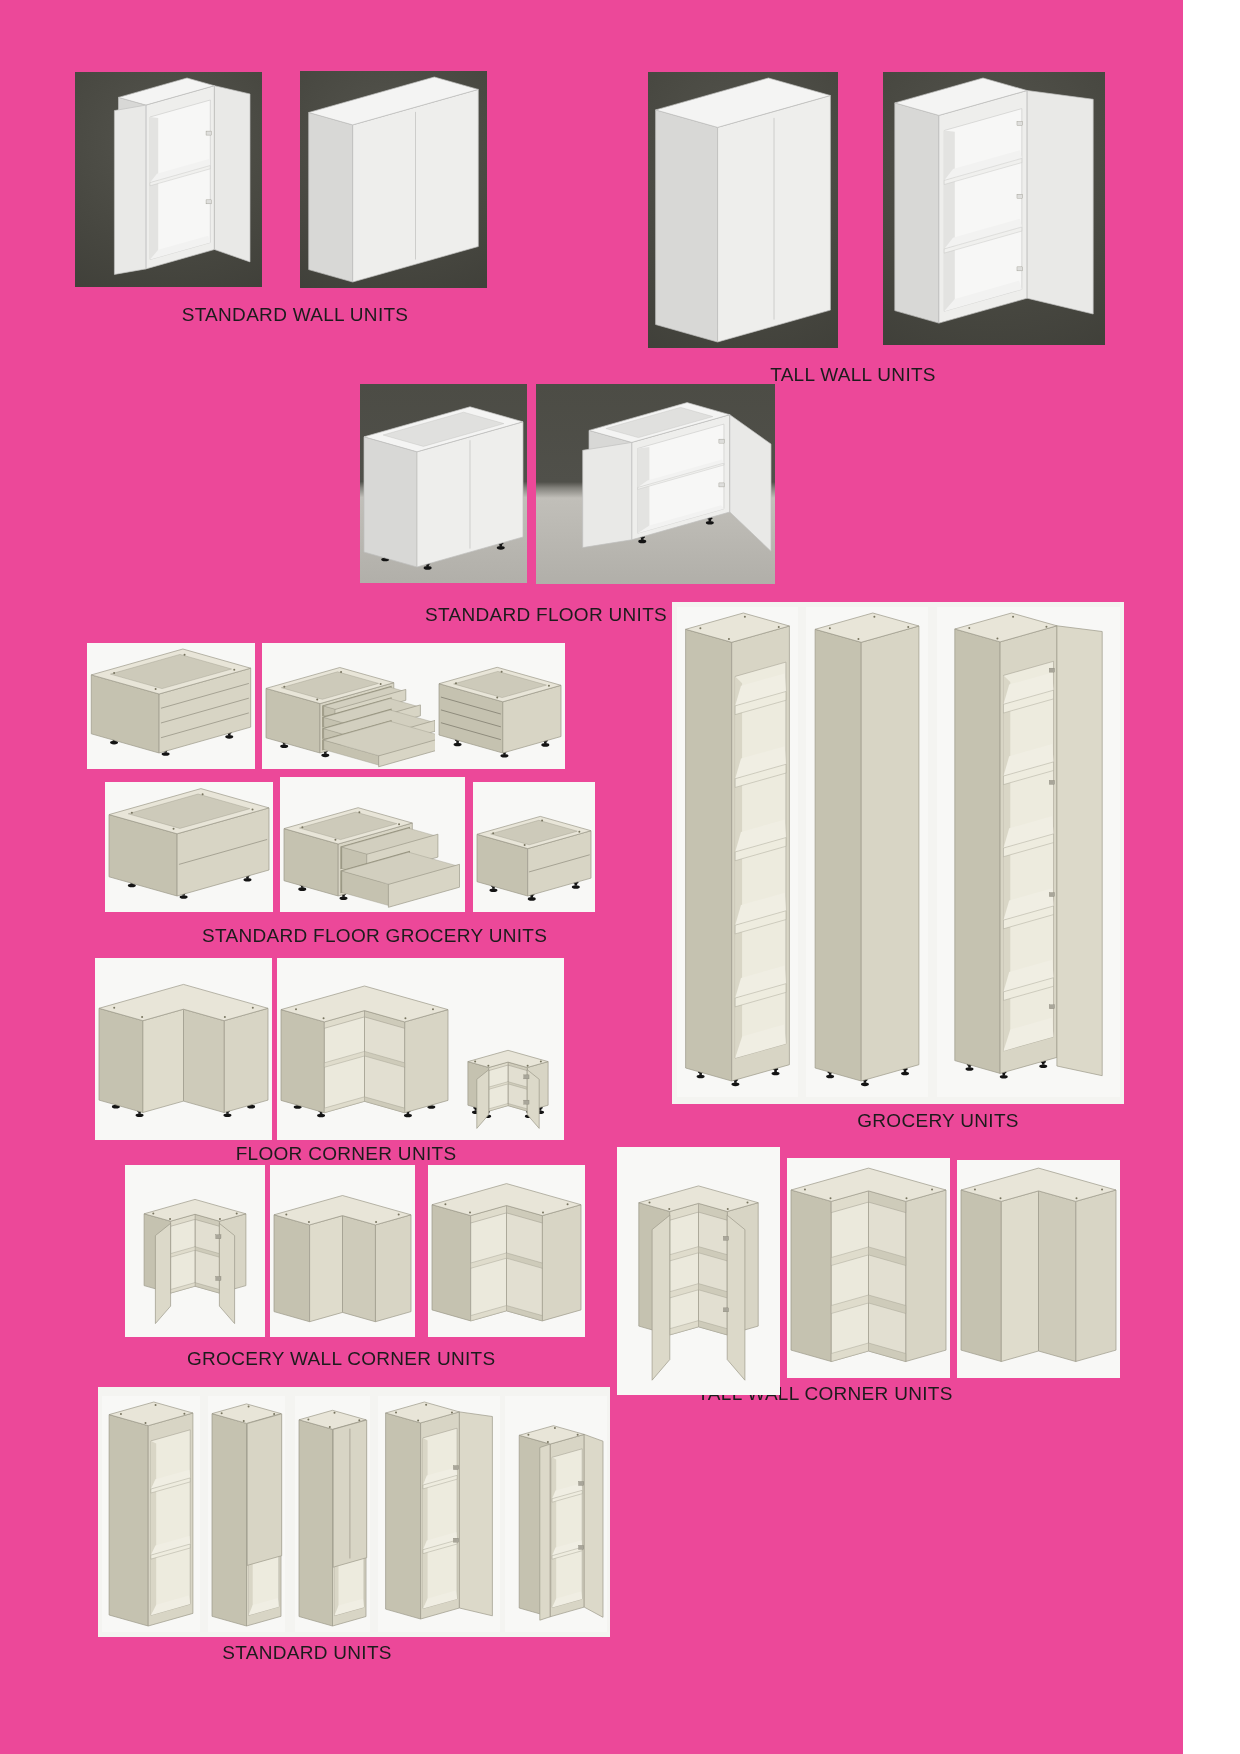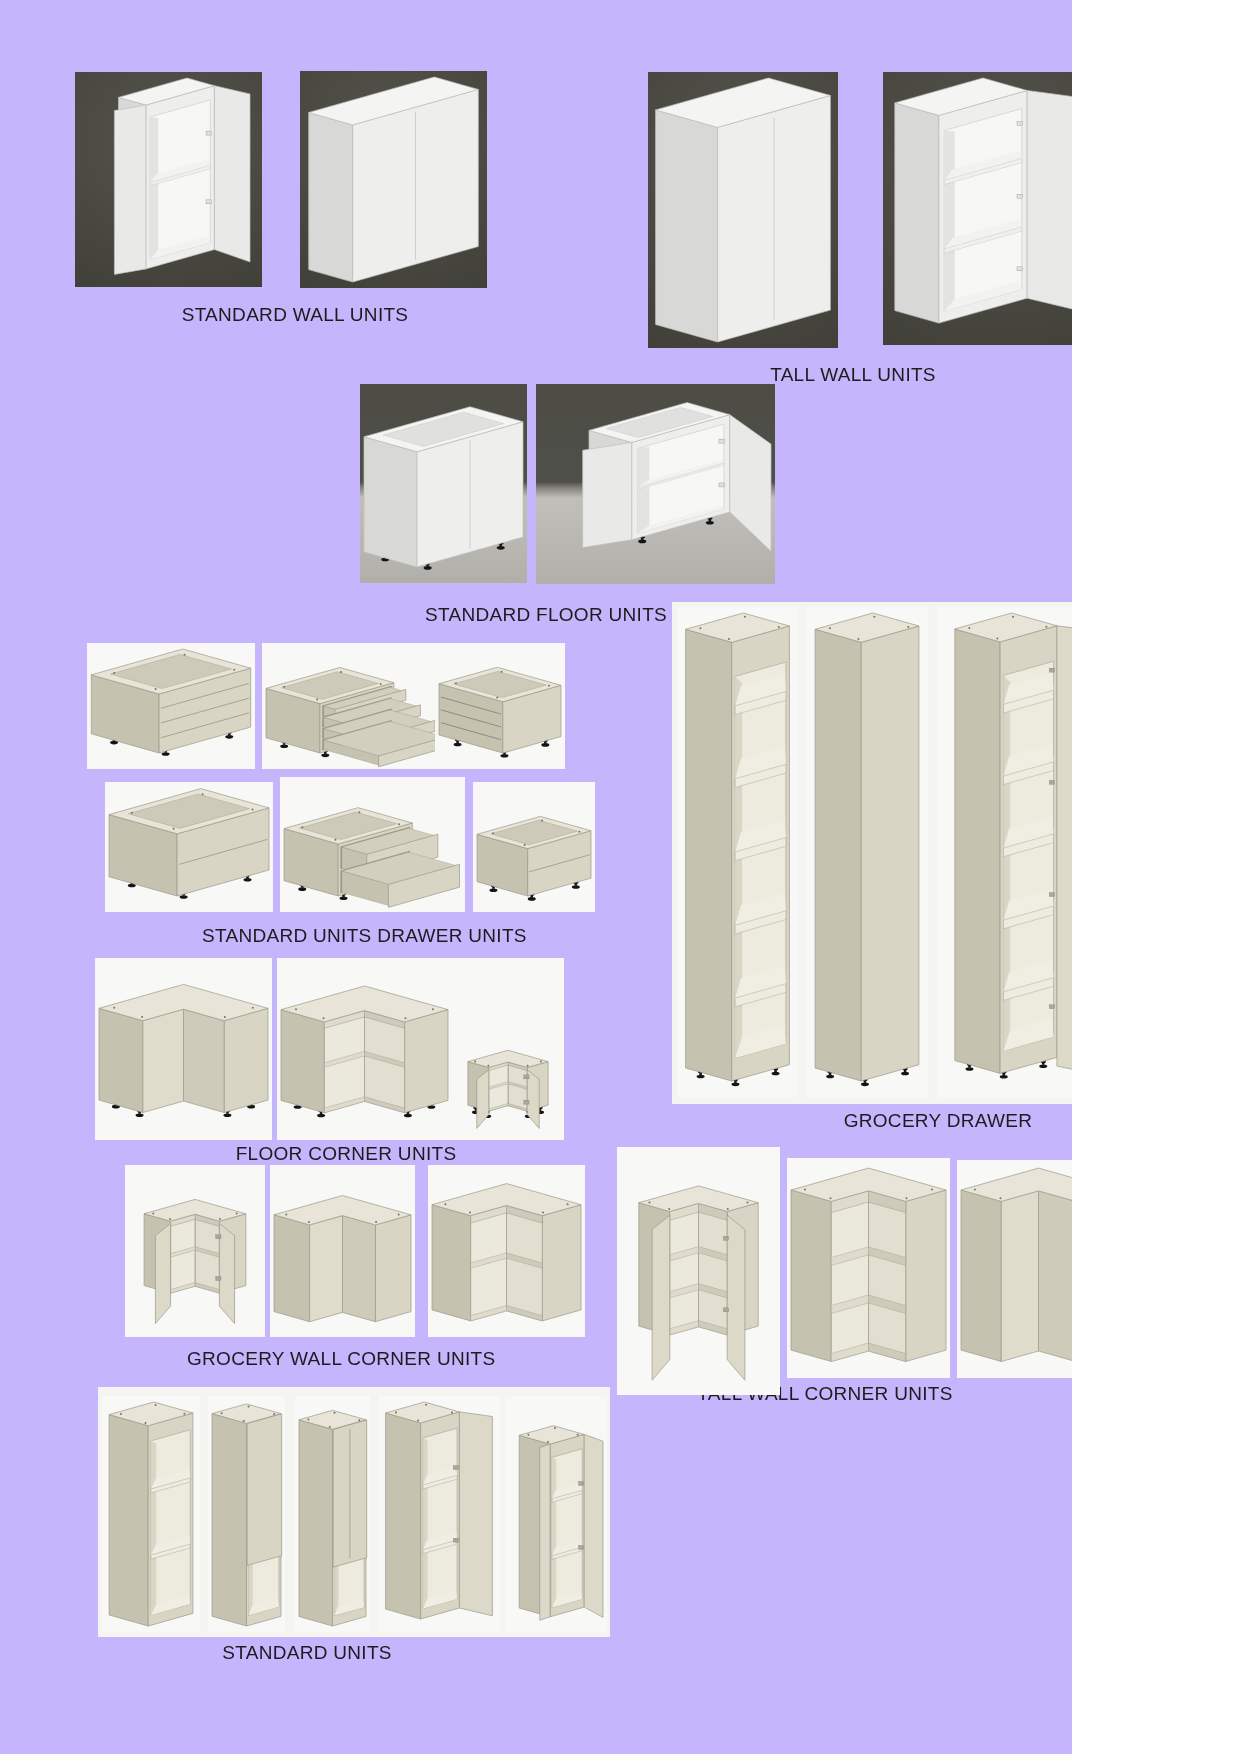--- a/index.html
+++ b/index.html
@@ -1,35 +1,35 @@
 <!DOCTYPE html>
 <html><head>
 <meta charset="utf-8">
 <style>
   html,body{margin:0;padding:0;background:#ffffff;}
-  .page{position:relative;width:1072px;height:1754px;background:#c4b5fd;
+  .page{position:relative;width:1183px;height:1754px;background:#ec4899;
         font-family:"Liberation Sans",sans-serif;overflow:hidden;}
   .sec-label{position:absolute;width:300px;text-align:center;font-size:19px;
              letter-spacing:.3px;color:#1c1c1c;white-space:nowrap;}
   .panel{position:absolute;background:#f4f4f1;}
   .tile{position:absolute;overflow:hidden;}
   .tile-cad{background:#f8f8f6;}
   .tile-photo{background:radial-gradient(120% 95% at 50% 32%,#55554e 0%,#474740 55%,#3c3c36 100%);}
   .tile-photo-floor{background:linear-gradient(180deg,#4c4c45 0%,#50504a 49%,#83827c 52%,#c1bfb9 57%,#b1afa9 100%);}
   .tile svg{display:block;}
 </style>
 </head>
 <body>
 
 <div class="page">
   <div class="sec-label" id="label-0" style="left: 145px; top: 304px;">STANDARD WALL UNITS</div>
   <div class="sec-label" id="label-1" style="left: 703px; top: 364px;">TALL WALL UNITS</div>
   <div class="sec-label" id="label-2" style="left: 396px; top: 604px;">STANDARD FLOOR UNITS</div>
-  <div class="sec-label" id="label-3" style="left: 202px; top: 925px;">STANDARD UNITS DRAWER UNITS</div>
-  <div class="sec-label" id="label-4" style="left: 788px; top: 1110px;">GROCERY DRAWER</div>
+  <div class="sec-label" id="label-3" style="left: 202px; top: 925px;">STANDARD FLOOR GROCERY UNITS</div>
+  <div class="sec-label" id="label-4" style="left: 788px; top: 1110px;">GROCERY UNITS</div>
   <div class="sec-label" id="label-5" style="left: 196px; top: 1143px;">FLOOR CORNER UNITS</div>
   <div class="sec-label" id="label-6" style="left: 187px; top: 1348px;">GROCERY WALL CORNER UNITS</div>
   <div class="sec-label" id="label-7" style="left: 675px; top: 1383px;">TALL WALL CORNER UNITS</div>
   <div class="sec-label" id="label-8" style="left: 157px; top: 1642px;">STANDARD UNITS</div>
 <div class="tile tile-photo" style="left: 75px; top: 72px; width: 187px; height: 215px;">
       <svg width="187" height="215" viewBox="0 0 187 215">
         <polygon points="70.9,196.9 43.5,189.1 43.5,25.4 70.9,33.1" fill="#d8d8d6" stroke="#c0c0be" stroke-width="0.7" stroke-linejoin="round"></polygon>
         <polygon points="70.9,196.9 139.4,177.5 139.4,13.7 70.9,33.1" fill="#eeeeec" stroke="#c0c0be" stroke-width="0.7" stroke-linejoin="round"></polygon>
         <polygon points="75.0,187.5 135.3,170.5 135.3,28.0 75.0,45.0" fill="#f7f7f6" stroke="#c0c0be" stroke-width="0.5" stroke-linejoin="round"></polygon>
         <polygon points="75.0,187.5 83.2,180.3 83.2,46.0 75.0,45.0" fill="#e3e3e1" stroke="none" stroke-width="0" stroke-linejoin="round"></polygon>

